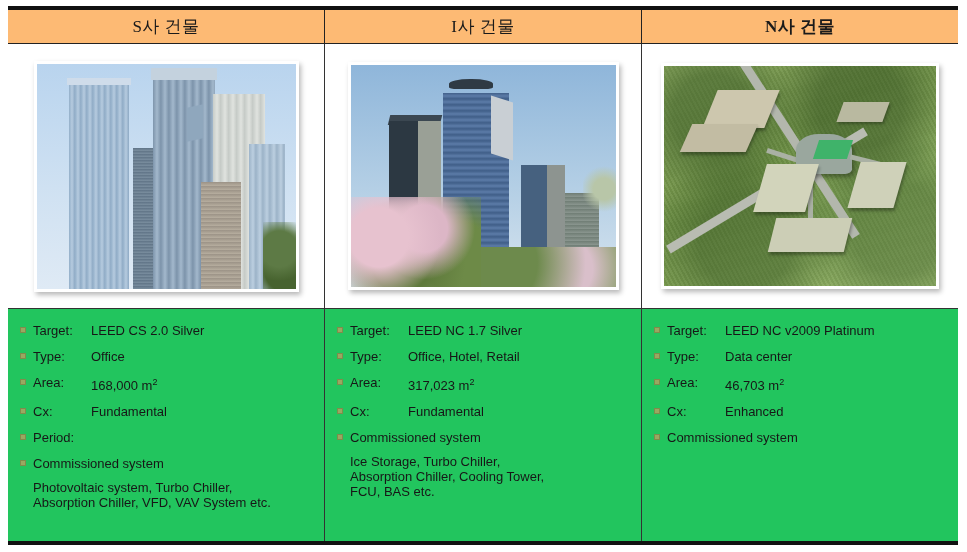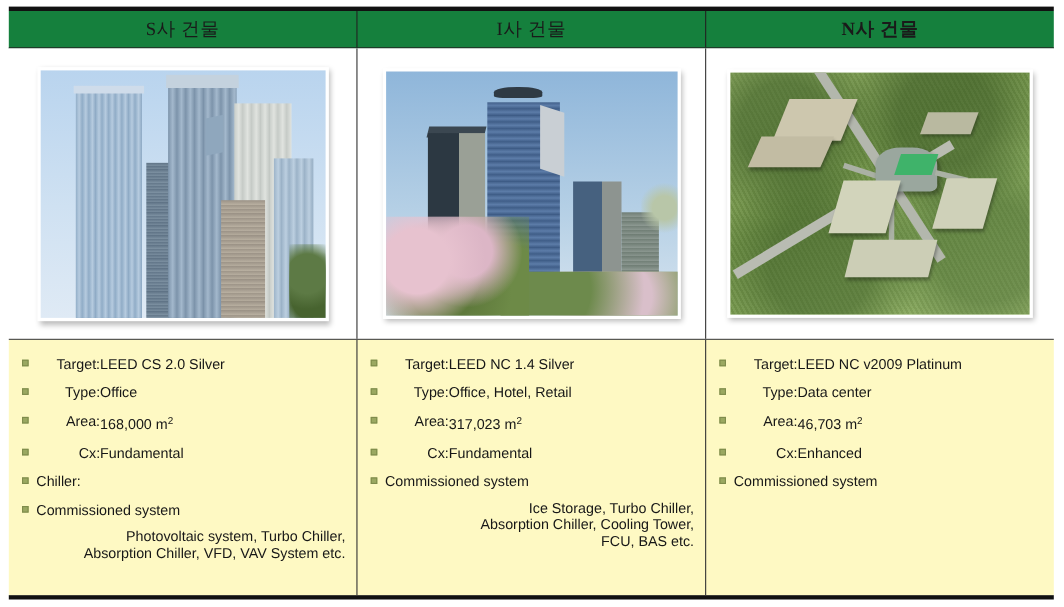--- a/index.html
+++ b/index.html
@@ -24,21 +24,21 @@
     left: 8px;
     top: 6px;
     width: 950px;
     border-top: 4px solid #111111;
     border-bottom: 4px solid #111111;
     box-sizing: border-box;
   }
 
   .header-row {
     display: flex;
-    background: #15803d;
+    background: #fdba74;
     border-bottom: 1.5px solid #222222;
   }
 
   .header-cell {
     flex: 1 1 0;
     height: 33px;
     line-height: 33px;
     text-align: center;
     font-family: "Liberation Serif", serif;
     font-size: 17px;
@@ -149,21 +149,21 @@
   .p3.bld4  { left:190px; top:96px;  width:46px; height:46px; background:#cfd1b9; transform: skewX(-16deg); box-shadow:2px 3px 3px rgba(0,0,0,.3); }
   .p3.bld5  { left:108px; top:152px; width:76px; height:34px; background:#ccceb6; transform: skewX(-14deg); box-shadow:2px 3px 3px rgba(0,0,0,.3); }
   .p3.bld6  { left:176px; top:36px;  width:46px; height:20px; background:#b9b9a0; transform: skewX(-20deg); box-shadow:2px 2px 3px rgba(0,0,0,.3); }
   .p3.hub   { left:132px; top:68px;  width:56px; height:40px; background:#9aa79e; border-radius:40% 40% 12% 12%; box-shadow:2px 3px 4px rgba(0,0,0,.32); }
   .p3.green { left:152px; top:74px;  width:34px; height:19px; background:#3fb36a; transform: skewX(-18deg); }
   .p3.link1 { left:102px; top:88px;  width:40px; height:5px;  background:#aab1a4; transform: rotate(18deg); }
   .p3.link2 { left:144px; top:104px; width:5px;  height:52px; background:#aab1a4; }
   .p3.link3 { left:186px; top:92px;  width:30px; height:5px;  background:#aab1a4; transform: rotate(14deg); }
 
   
-  .text-row { display: flex; background: #fef9c3; text-align: right; }
+  .text-row { display: flex; background: #22c55e; }
 
   .text-cell {
     flex: 1 1 0;
     height: 232px;
     box-sizing: border-box;
     border-right: 1.2px solid #333333;
     padding: 14px 10px 0 12px;
   }
   .text-cell:last-child { border-right: none; }
 
@@ -306,35 +306,35 @@
           <span class="spec-label w-wide">Area:</span>
           <span class="spec-value"><span>168,000 m</span><sup>2</sup></span>
         </div>
         <div class="spec-item">
           <span class="bullet"></span>
           <span class="spec-label w-wide">Cx:</span>
           <span class="spec-value">Fundamental</span>
         </div>
         <div class="spec-item">
           <span class="bullet"></span>
-          <span class="spec-label">Chiller:</span>
+          <span class="spec-label">Period:</span>
         </div>
         <div class="spec-head">
           <span class="bullet"></span>
           <span>Commissioned  system</span>
         </div>
         <div class="desc">Photovoltaic system, Turbo Chiller,
 Absorption Chiller, VFD, VAV System etc.</div>
       </div>
 
       <div class="text-cell">
         <div class="spec-item">
           <span class="bullet"></span>
           <span class="spec-label w-wide">Target:</span>
-          <span class="spec-value">LEED NC 1.4 Silver</span>
+          <span class="spec-value">LEED NC 1.7 Silver</span>
         </div>
         <div class="spec-item">
           <span class="bullet"></span>
           <span class="spec-label w-wide">Type:</span>
           <span class="spec-value">Office, Hotel, Retail</span>
         </div>
         <div class="spec-item">
           <span class="bullet"></span>
           <span class="spec-label w-wide">Area:</span>
           <span class="spec-value"><span>317,023 m</span><sup>2</sup></span>

